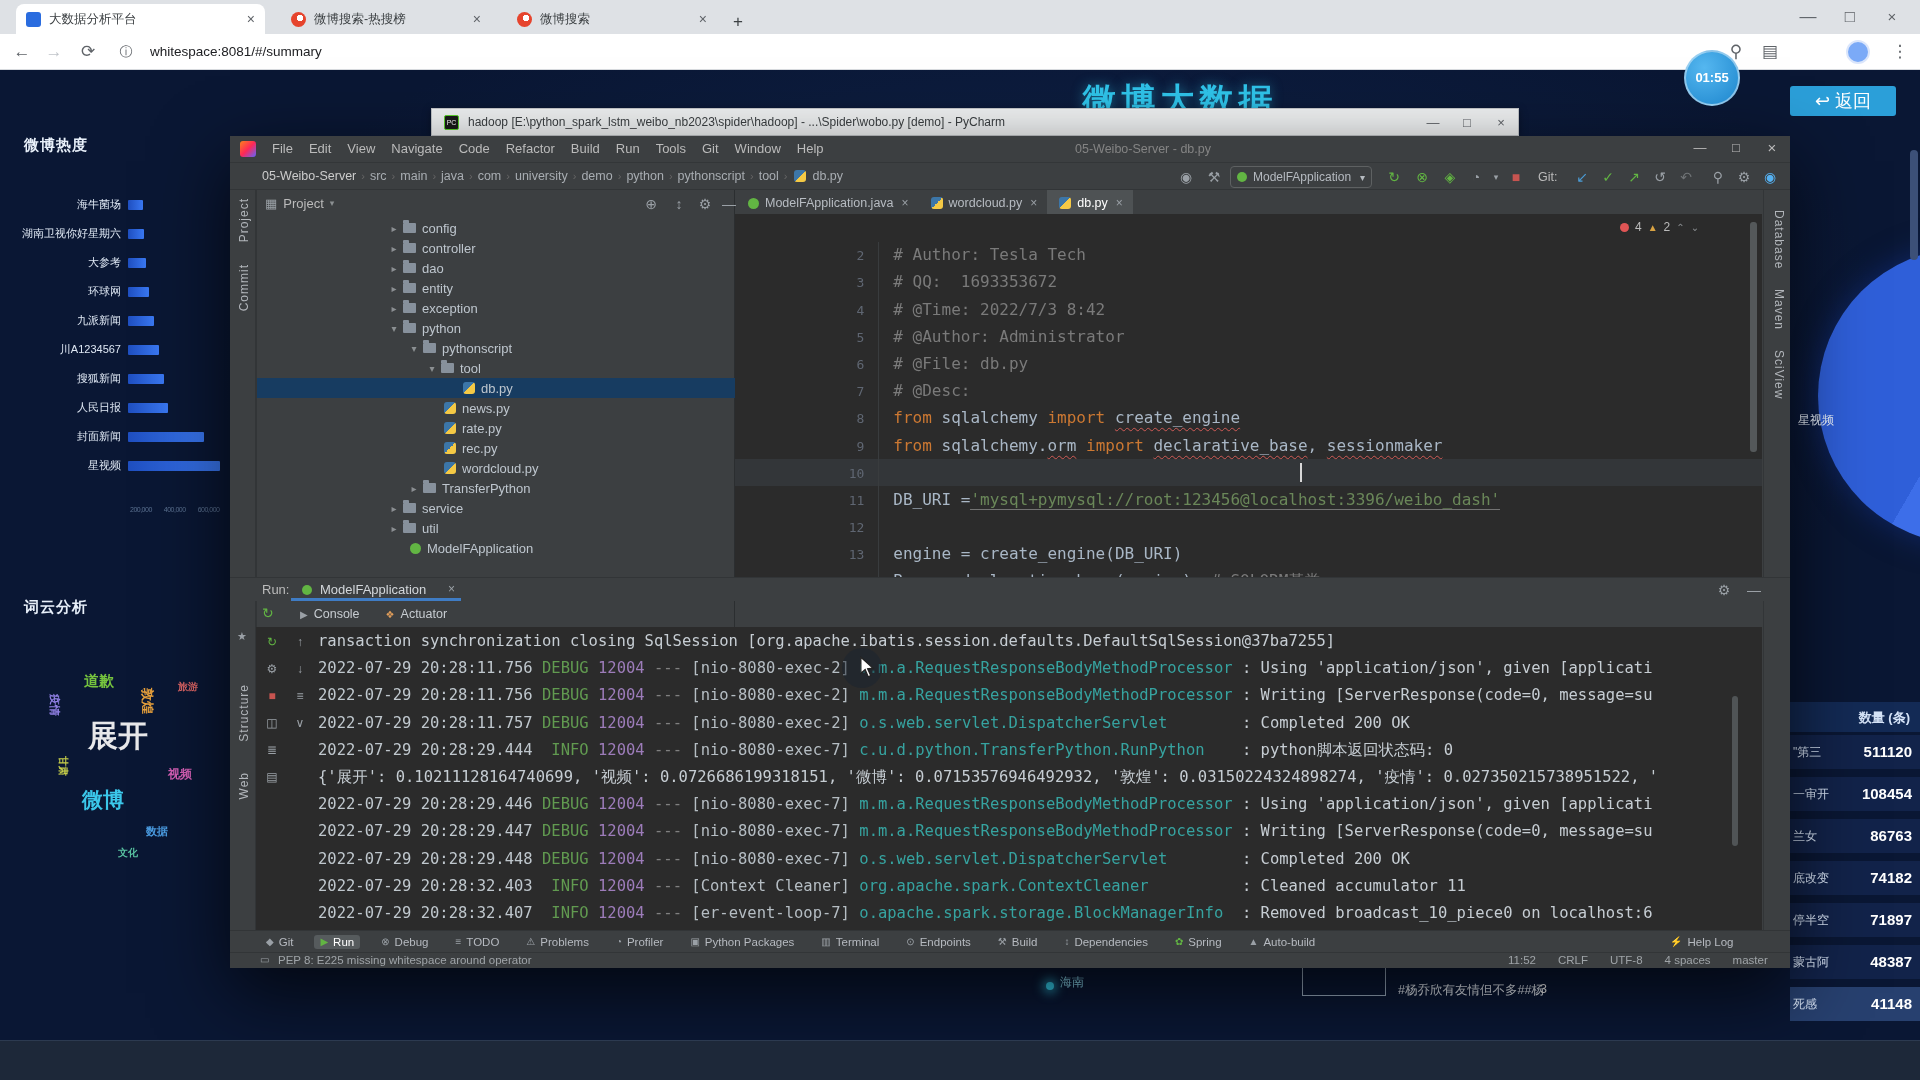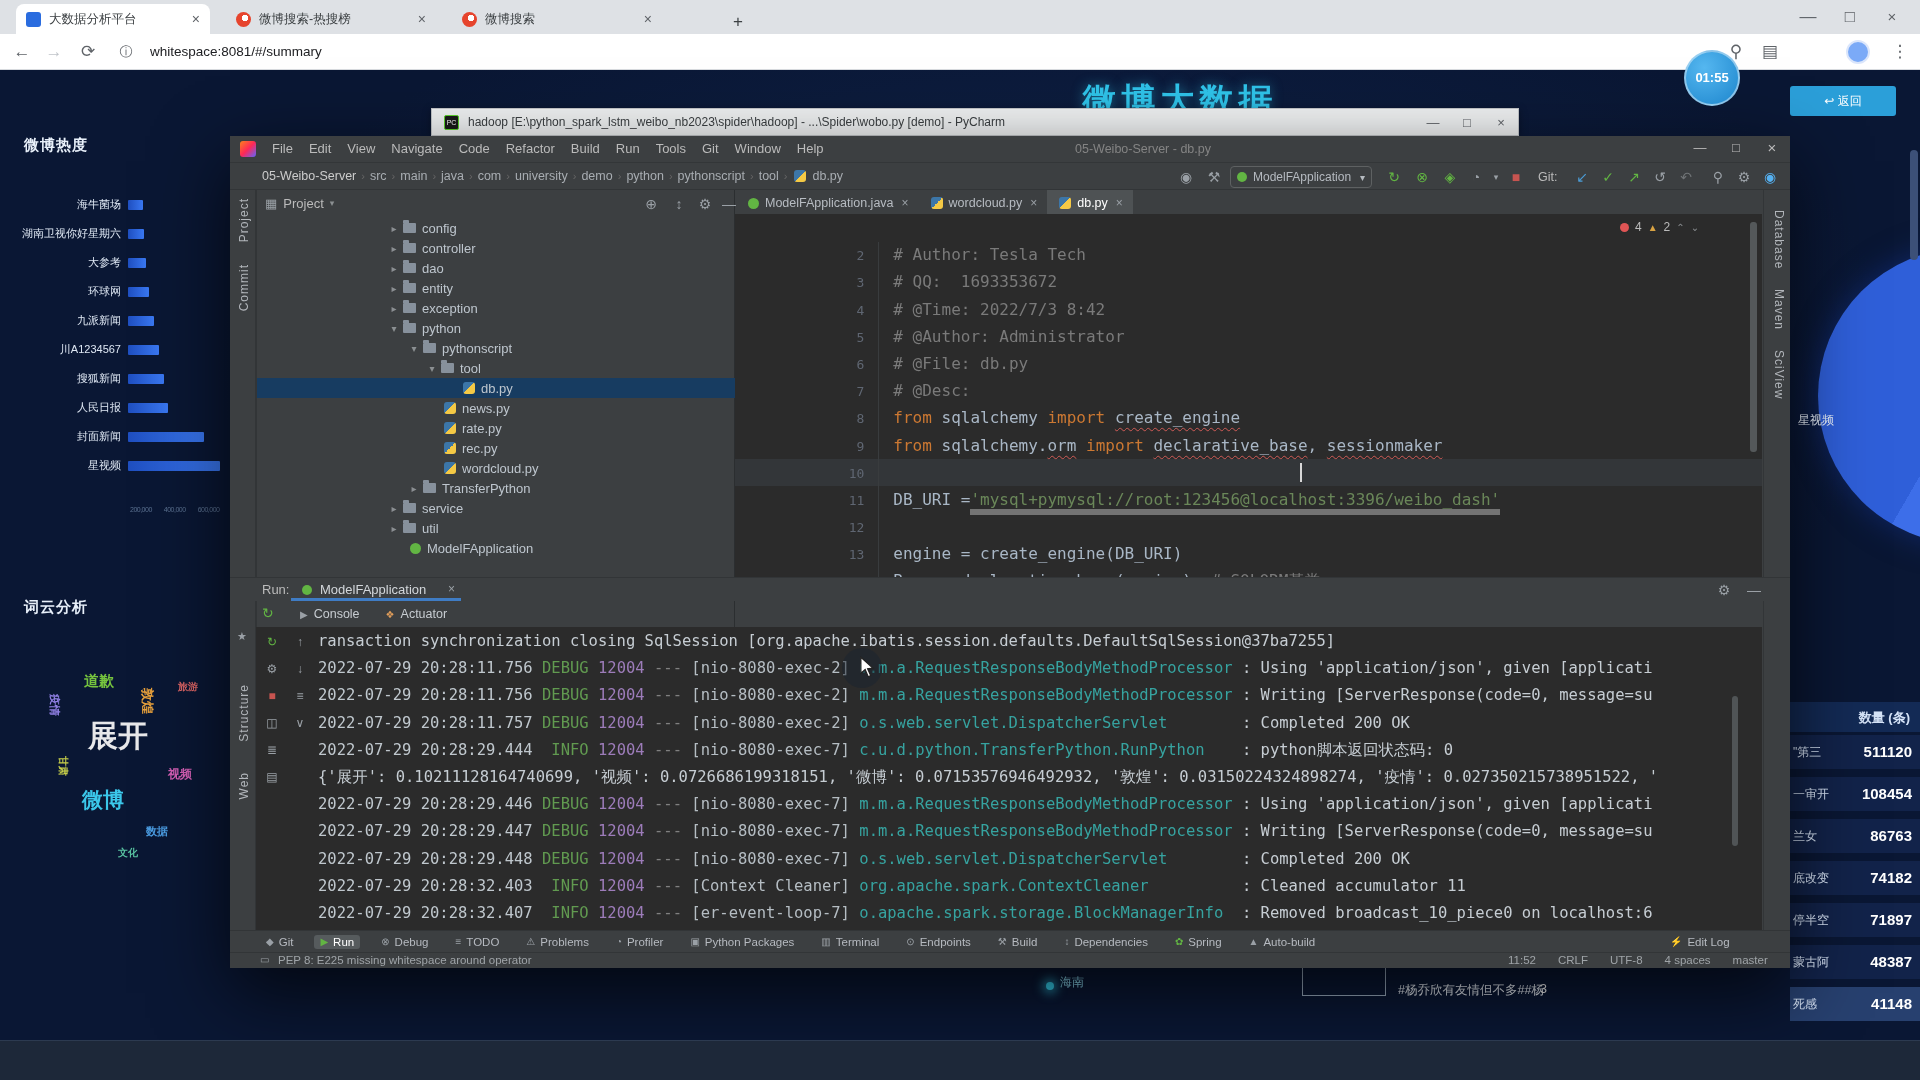--- a/index.html
+++ b/index.html
@@ -17,21 +17,21 @@
 .ic-m{background:#2a6cdf;border-radius:3px;color:#fff;font-size:10px;font-weight:bold;text-align:center;line-height:15px}
 .ic-weibo{background:radial-gradient(circle at 60% 40%,#fff 0 3px,#e6442d 3px);border-radius:50%}
 #navbar{left:0;top:34px;width:1920px;height:36px;background:#fff;border-bottom:1px solid #d7dade}
 .navic{color:#5f6368;font-size:17px;line-height:36px;text-align:center;width:28px}
 .navic.dis{color:#c0c4c9}
 #urltext{left:150px;top:0;line-height:36px;font-size:13.5px;color:#202124}
 #avatar{left:1846px;top:6px;width:24px;height:24px;border-radius:50%;background:#7baaf7;border:2px solid #dbe6fb}
 
 #page{left:0;top:70px;width:1920px;height:970px;background:radial-gradient(1200px 600px at 55% 30%,#10234a 0%,#0a1734 70%)}
 #pgtitle{left:1010px;top:8px;width:340px;text-align:center;font-size:34px;font-weight:bold;color:#2fc3e9;letter-spacing:5px;text-shadow:0 0 12px rgba(47,195,233,.5)}
-#backbtn{left:1790px;top:16px;width:106px;height:30px;background:#2b9fd9;border-radius:3px;color:#fff;font-size:12px;text-align:center;line-height:30px}
+#backbtn{left:1790px;top:16px;width:106px;height:30px;background:#2b9fd9;border-radius:3px;color:#fff;font-size:18px;text-align:center;line-height:30px}
 .paneltitle{font-size:15px;font-weight:bold;color:#e8f0fa;letter-spacing:1px}
 .hrow{display:flex;align-items:center;height:29px}
 .hlabel{width:122px;text-align:right;font-size:11px;color:#dfe8f4;padding-right:7px;white-space:nowrap;overflow:hidden}
 .hbar{height:10px;background:linear-gradient(90deg,#1f4fc0,#3a78f2);border-radius:1px}
 .haxis{font-size:7px;color:#5b7190;letter-spacing:-.5px}
 .cword{position:absolute;white-space:nowrap;font-weight:bold;transform-origin:left top}
 #mapdot{width:8px;height:8px;border-radius:50%;background:#35d2f0;box-shadow:0 0 10px 4px rgba(53,210,240,.55)}
 #brushbox{border:1px solid rgba(220,240,255,.7)}
 #stats{left:1790px;top:632px;width:130px;height:330px}
 #stats .shdr{height:30px;background:#132a55;color:#d5e3f8;font-size:13px;font-weight:bold;text-align:right;padding:7px 10px 0 0}
@@ -82,21 +82,21 @@
 #edtabs{left:505px;top:54px;width:1027px;height:26px;display:flex}
 .edtab{display:flex;align-items:center;padding:0 10px;font-size:12.5px;color:#b7bcc2;height:26px}
 .edtab.active{background:#4e5254;color:#fff}
 .edtab .tclose{margin-left:8px;color:#9aa0a6;font-size:12px}
 #code{left:505px;top:78px;width:1027px;height:363px;background:#2b2b2b;overflow:hidden;font-family:"DejaVu Sans Mono",monospace;font-size:16px;line-height:27.2px}
 .cline{white-space:pre;height:27.2px}
 .cline.hl{background:#333639}
 .lnum{display:inline-block;width:48px;padding-right:14px;text-align:right;color:#5f6672;font-size:13px;border-right:1px solid #393c3e;margin-right:14px}
 .tk-cm{color:#7a7a7a}.tk-kw{color:#cc7832}.tk-pl{color:#a9b7c6}
 .tk-errid{color:#a9b7c6;text-decoration:underline wavy #cf5b56 1px;text-underline-offset:4px}
-.tk-strl{color:#6a8759;border-bottom:6px solid #737373}
+.tk-strl{color:#6a8759;border-bottom:1px solid #737373}
 #badges{left:1390px;top:84px;display:flex;align-items:center;gap:6px;font-size:12px;color:#bbb}
 .dotr{width:9px;height:9px;border-radius:50%;background:#e05555}
 .triy{color:#d9a343;font-size:10px}
 #edscroll{left:1520px;top:86px;width:7px;height:230px;background:#54585a;border-radius:3px}
 
 #runhdr{left:0px;top:441px;width:1560px;height:24px;background:#3c3f41;border-top:1px solid #323537}
 #runul{left:61px;top:462px;width:170px;height:3px;background:#3f7cc4}
 #runrow2{left:0px;top:465px;width:1560px;height:26px}
 .contab{display:flex;align-items:center;font-size:12.5px;color:#c7ccd1;margin-right:26px}
 #logbg{left:26px;top:491px;width:1506px;height:303px;background:#2b2b2b}
@@ -120,21 +120,21 @@
 #cursor{left:858px;top:656px;z-index:56}
 </style>
 </head>
 <body>
 
 <div id="screen">
 
   <div id="tabstrip" class="a">
     <div class="a" style="left:0;top:0;width:1200px;height:34px">
 
-        <div class="btab active" style="position:relative;float:left;width:194px;margin-left:16px">
+        <div class="btab active" style="position:relative;float:left;width:249px;margin-left:16px">
           <span class="fav ticon ic-m"></span>
           <span class="ttl">大数据分析平台</span>
           <span class="tclose">×</span>
         </div>
 
         <div class="btab" style="position:relative;float:left;width:210px;margin-left:16px">
           <span class="fav ticon ic-weibo"></span>
           <span class="ttl">微博搜索-热搜榜</span>
           <span class="tclose">×</span>
         </div>
@@ -781,21 +781,21 @@
             <span>Spring</span>
           </span>
 
           <span class="bt">
             <span class="g">▲</span>
             <span>Auto-build</span>
           </span>
         </div>
       <span class="a flex" style="left:1440px;gap:5px;font-size:11.5px;color:#b6bac0">
         <span style="color:#62b543;font-size:10px">⚡</span>
-        <span>Edit Log</span>
+        <span>Help Log</span>
       </span>
     </div>
 
     <div id="statusbar" class="a">
       <span class="a" style="left:30px;top:1px;color:#9aa0a6;font-size:10px">▭</span>
       <span class="a" style="left:48px;top:1px">PEP 8: E225 missing whitespace around operator</span>
       <div class="a flex" style="left:1256px;top:1px">
 
       <span class="stitem">11:52</span>
           <span class="stitem">CRLF</span>

